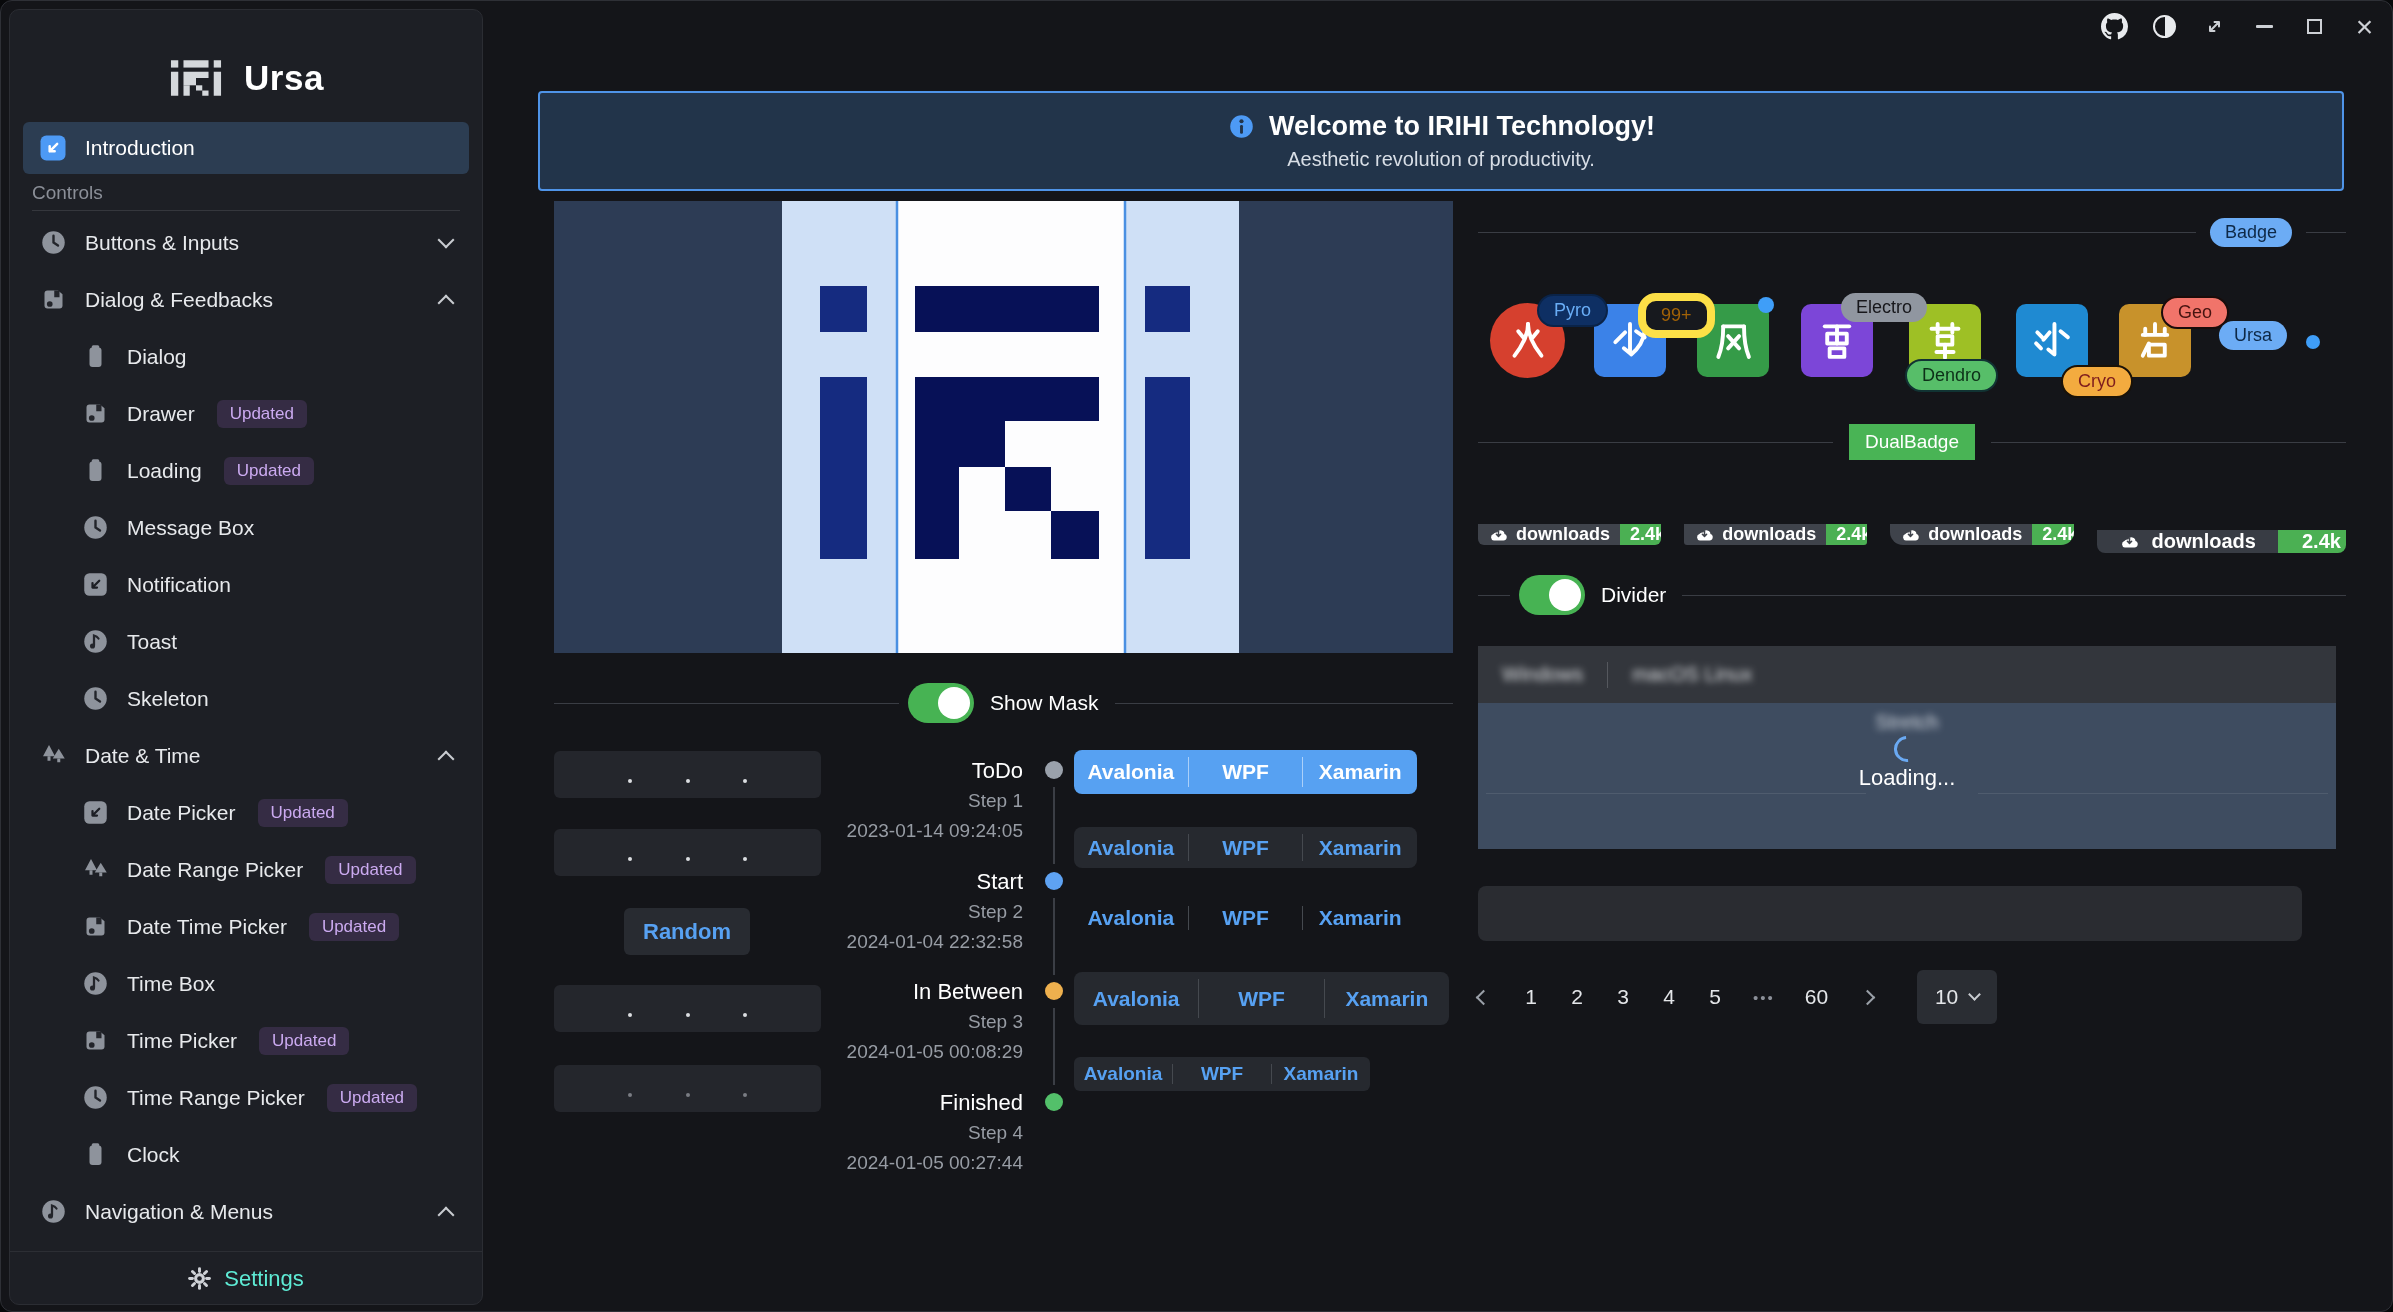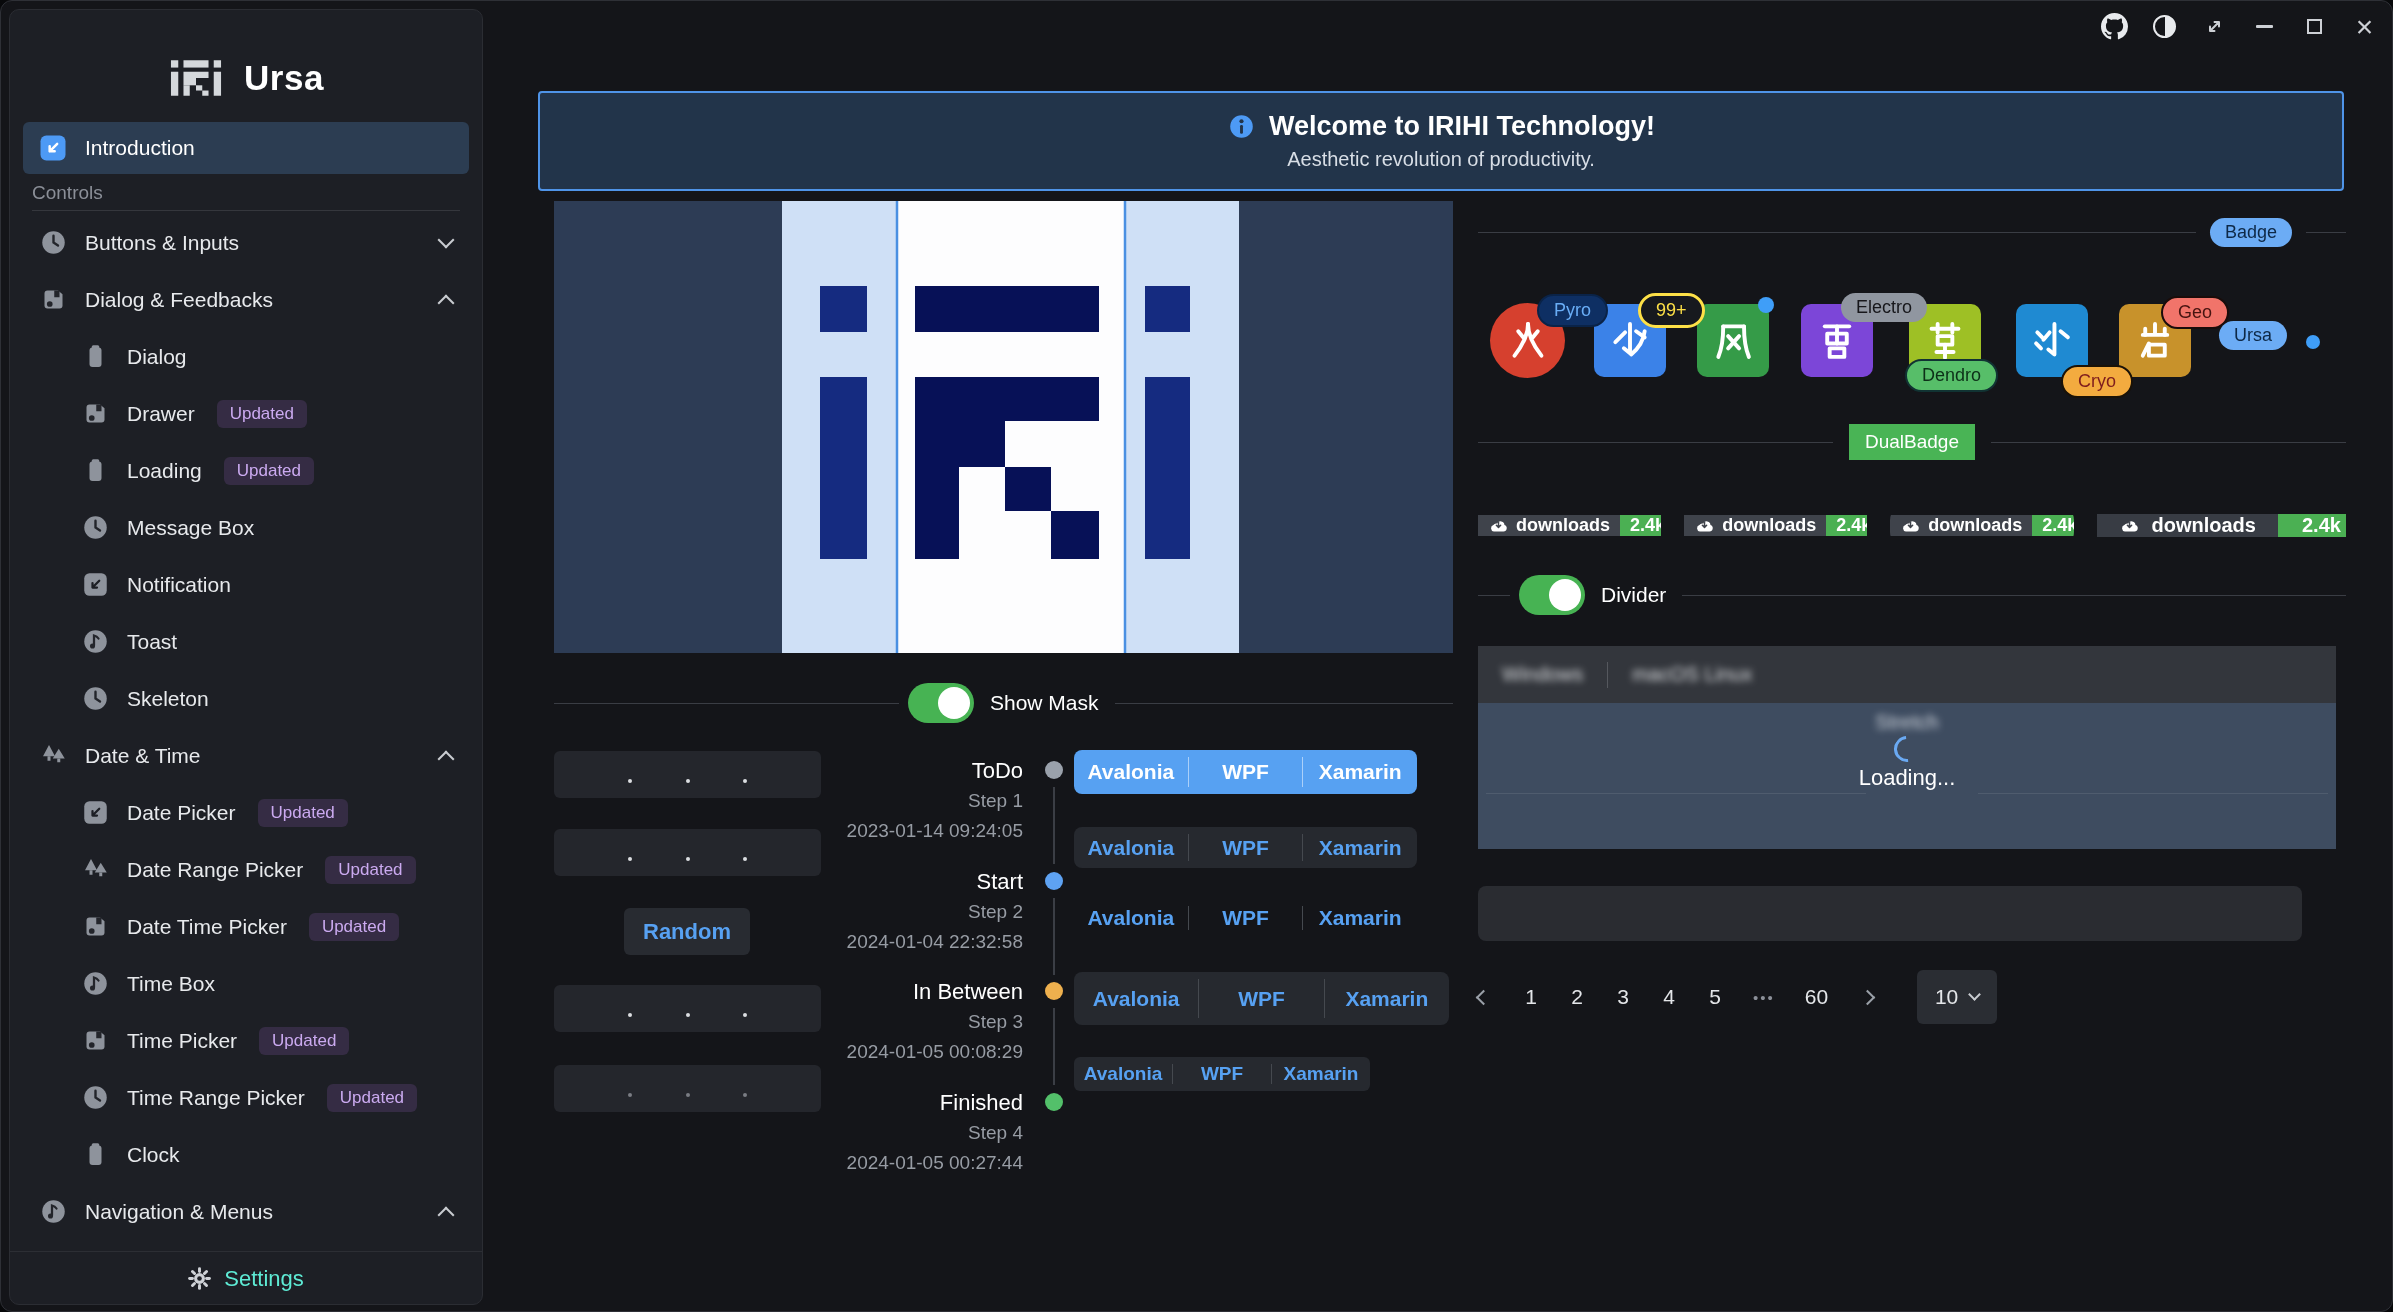--- a/index.html
+++ b/index.html
@@ -95,41 +95,41 @@
   .g2 .seg,.g3 .seg,.g4 .seg { color:#57a1f2; font-size:21px; }
   .g5 .seg { color:#57a1f2; font-size:19px; }
   .g2 .sep,.g3 .sep,.g4 .sep,.g5 .sep { background:#45494f; }
 
   
   .sec-head { position:absolute; display:flex; align-items:center; }
   .badge-head { left:1477px; top:212px; width:868px; height:38px; }
   .pill { border-radius:18px; padding:4px 15px; font-size:18px; white-space:nowrap; }
   .pill.blue   { background:#6cacf5; color:#0e2947; }
   .pill.navy   { background:#0e2f63; color:#69adf6; border:2px solid #0a2348; }
-  .pill.dark   { background:#17191e; color:#fde047; border:3px solid #fde047; }
+  .pill.dark   { background:#17191e; color:#a16207; border:8px solid #fde047; }
   .pill.gray   { background:#9096a0; color:#17171b; }
   .pill.green  { background:#57be69; color:#0d3018; border:2px solid #133; }
   .pill.amber  { background:#f3ab3f; color:#7f1d1d; border:2px solid #1a1207; }
   .pill.salmon { background:#f1746a; color:#471410; border:2px solid #1a0c0a; }
   .badge-head .hline.a { flex:1; } .badge-head .pill { margin:0 14px; } .badge-head .hline.b { width:40px; }
 
   .tiles { position:absolute; left:1477px; top:280px; width:868px; height:130px; }
   .tile { position:absolute; top:23px; width:72px; height:73px; border-radius:10px; display:flex; align-items:center; justify-content:center; }
   .tile.circle { border-radius:50%; width:75px; height:75px; top:22px; }
   .tile svg { width:44px; height:44px; }
   .tile-badge { position:absolute; z-index:2; }
   .mini-dot { position:absolute; width:16px; height:16px; border-radius:50%; background:#3f9ef8; z-index:2; }
   .lone-badge { position:absolute; z-index:2; }
 
   .dual-head { left:1477px; top:421px; width:868px; height:40px; }
   .dual-head .hline { flex:1; }
   .dual-pill { background:#49b455; color:#fff; font-size:19px; padding:7px 16px; border-radius:0; margin:0 16px; }
 
   .dl-row { position:absolute; left:1477px; top:488px; width:868px; height:62px; display:flex; align-items:center; gap:23px; }
-  .dl { display:flex; align-items:center; overflow:hidden; height:38px;margin-top:11px; }
+  .dl { display:flex; align-items:flex-end; overflow:hidden; height:38px;margin-top:11px; }
   .dl .left { background:#3f434b; color:#fff; display:flex; align-items:center; gap:7px; padding:0 10px; font-size:18px; font-weight:bold; }
   .dl .right { background:#4bb053; color:#fff; display:flex; align-items:center; padding:0 10px; font-size:18px; font-weight:bold; }
   .dl svg { width:21px; height:17px; }
   .dl.v1 { border-radius:6px; } .dl.v2 { border-radius:3px; } .dl.v3 { border-radius:13px; }
   .dl.v4 { border-radius:8px; height:55px; font-size:20px; }
   .dl.v4 .left { padding:0 22px; font-size:20px; background:#383c44; gap:12px; }
   .dl.v4 .right { padding:0 24px; font-size:20px; }
 
   .div-row { left:1477px; top:574px; width:868px; height:40px; }
   .div-row .l1 { width:32px; } .div-row .l2 { flex:1; }

